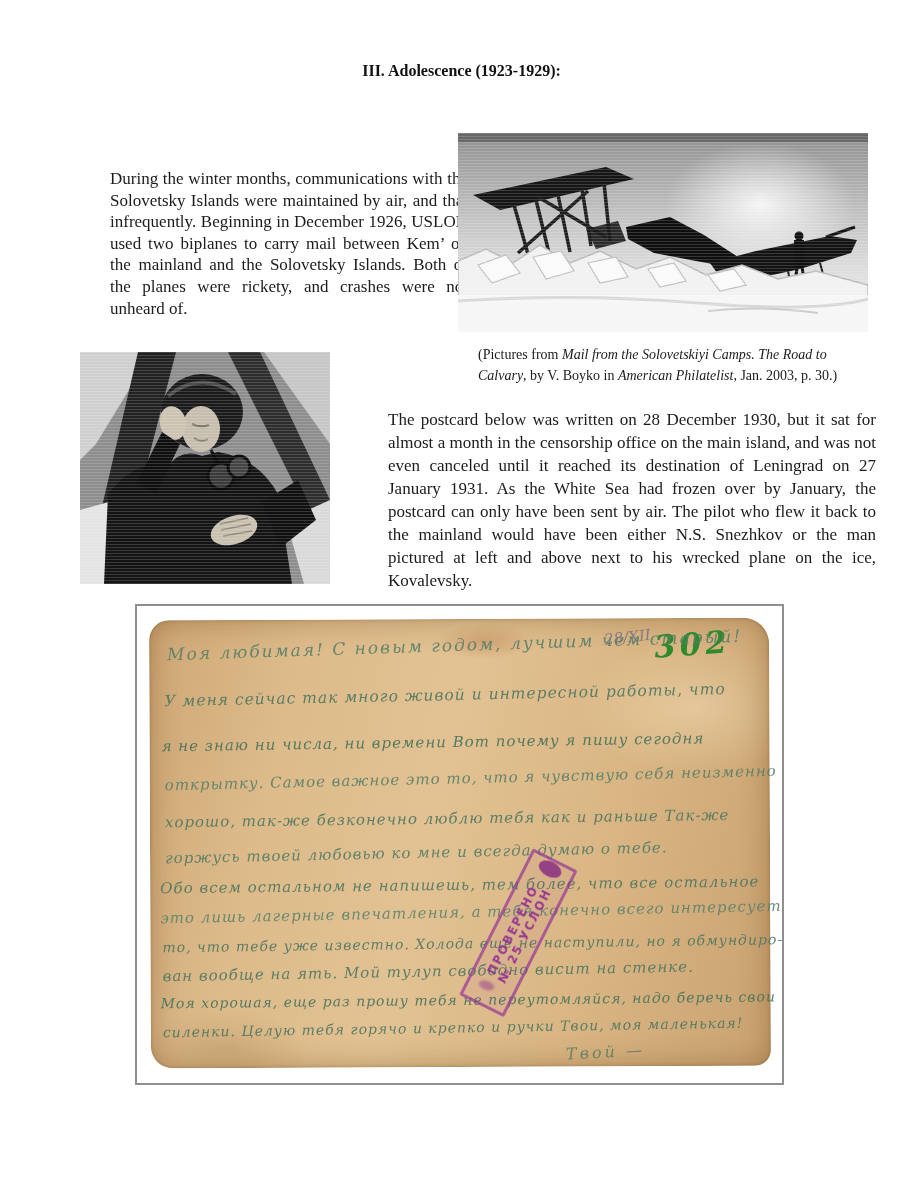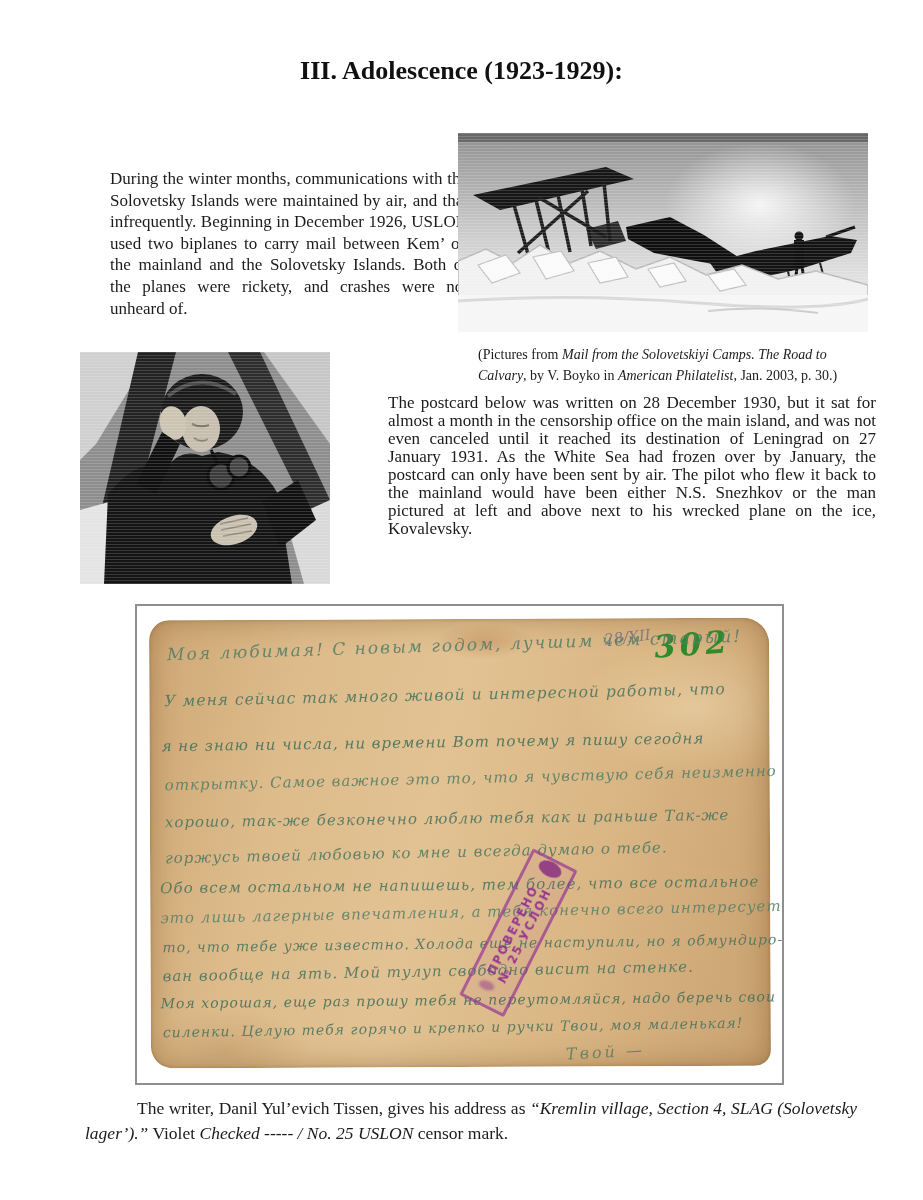--- a/index.html
+++ b/index.html
@@ -1,22 +1,22 @@
 <!DOCTYPE html>
 <html><head>
 <meta charset="utf-8">
 <style>
   html,body{margin:0;padding:0;background:#ffffff;}
   .page{position:relative;width:923px;height:1200px;background:#ffffff;overflow:hidden;
         font-family:"Liberation Serif","DejaVu Serif",serif;color:#1b1b1b;}
   .title{position:absolute;top:57px;left:0;width:100%;text-align:center;
-         font-weight:bold;font-size:26px;line-height:27px;color:#111;}
+         font-weight:bold;font-size:16px;line-height:27px;color:#111;}
   .para{position:absolute;text-align:justify;font-size:17px;margin-left:20px;}
   .para1{left:90px;top:168px;width:358px;line-height:21.6px;}
-  .para2{left:368px;top:394px;width:488px;line-height:18px;}
+  .para2{left:368px;top:408px;width:488px;line-height:23px;}
   .photo-caption{position:absolute;left:478px;top:345px;width:384px;
                  font-size:14px;line-height:20.5px;text-align:left;}
   .caption-bottom{position:absolute;left:85px;top:1096px;width:772px;
                   font-size:17.5px;line-height:25px;text-align:justify;text-indent:52px;}
   .ital{font-style:italic;}
   .photo{position:absolute;overflow:hidden;background:#bdbdbd;}
   .photo svg{display:block;width:100%;height:100%;}
   .photo .scan{position:absolute;inset:0;pointer-events:none;
     background:repeating-linear-gradient(0deg,rgba(255,255,255,.16) 0 1px,rgba(0,0,0,0) 1px 3px);}
   .photo-crash{left:458px;top:133px;width:410px;height:199px;}
@@ -189,17 +189,14 @@
 
       <div class="stamp">
         <div>ПРОВЕРЕНО</div>
         <div>№ 25 УСЛОН</div>
       </div>
       <div class="ink-blob"></div>
       <div class="ink-blob2"></div>
     </div>
   </div>
 
-  <div class="caption-bottom">
-    <span>The writer, Danil Yul’evich Tissen, gives his address as </span><span class="ital">“Kremlin village, Section 4, SLAG (Solovetsky lager’).”</span><span>  Violet </span><span class="ital">Checked ----- / No. 25 USLON</span><span> censor mark.</span>
-  </div>
 
 </div>
 
 </body></html>

